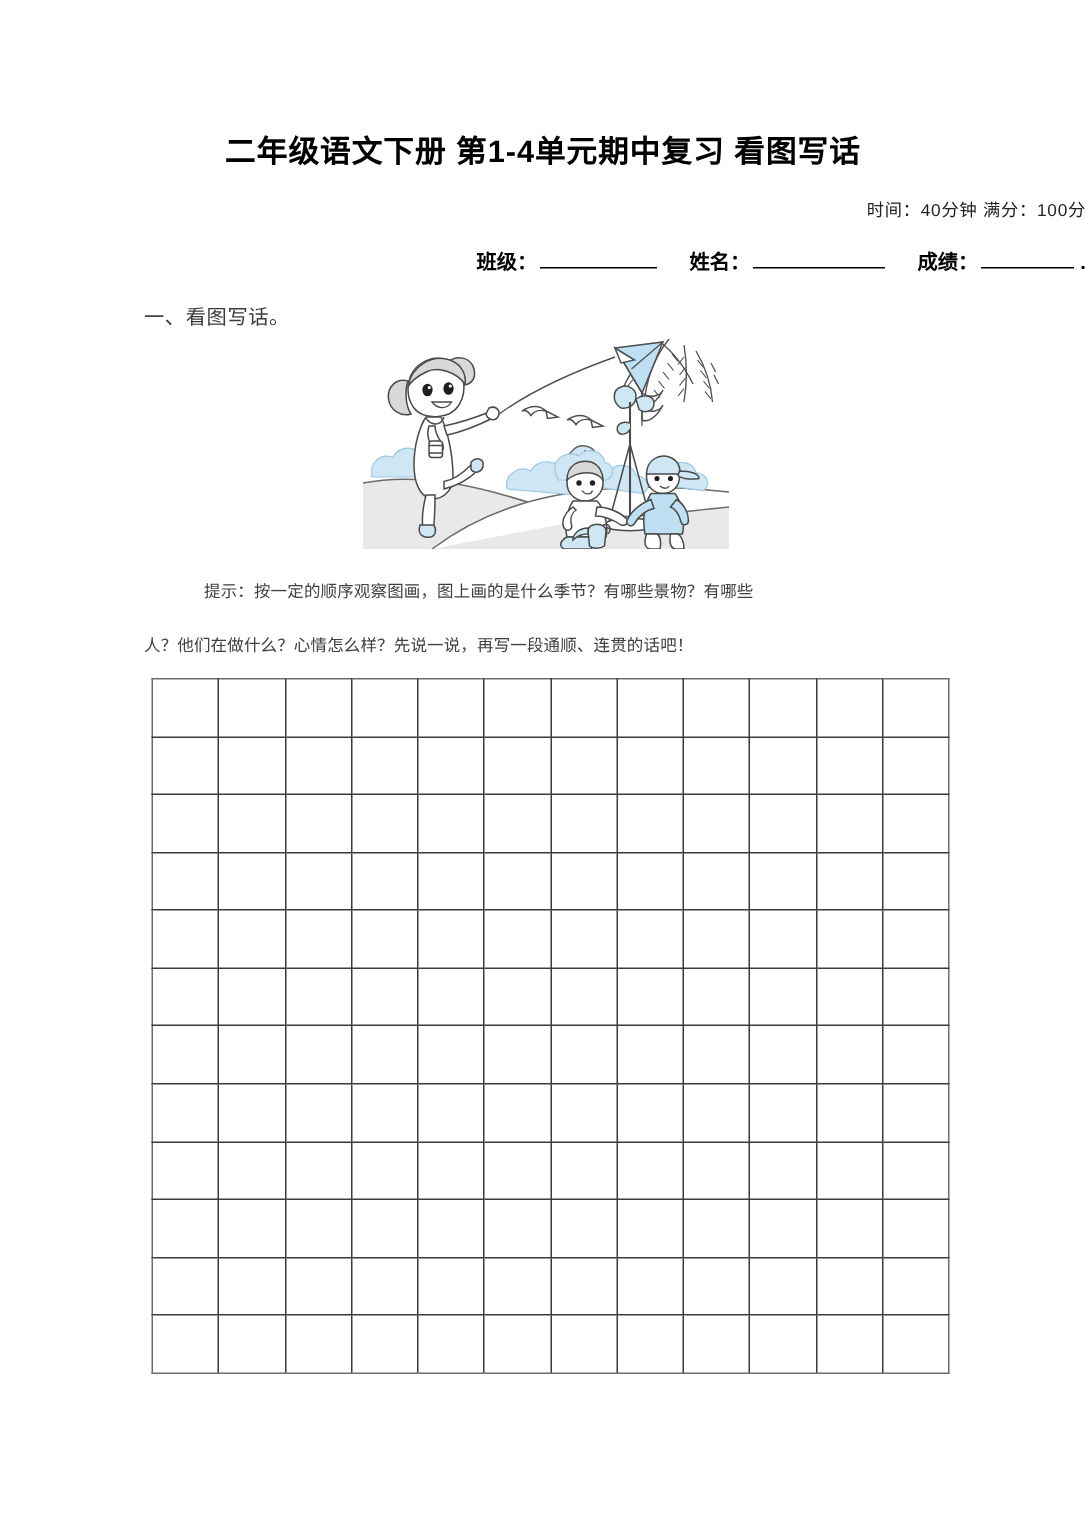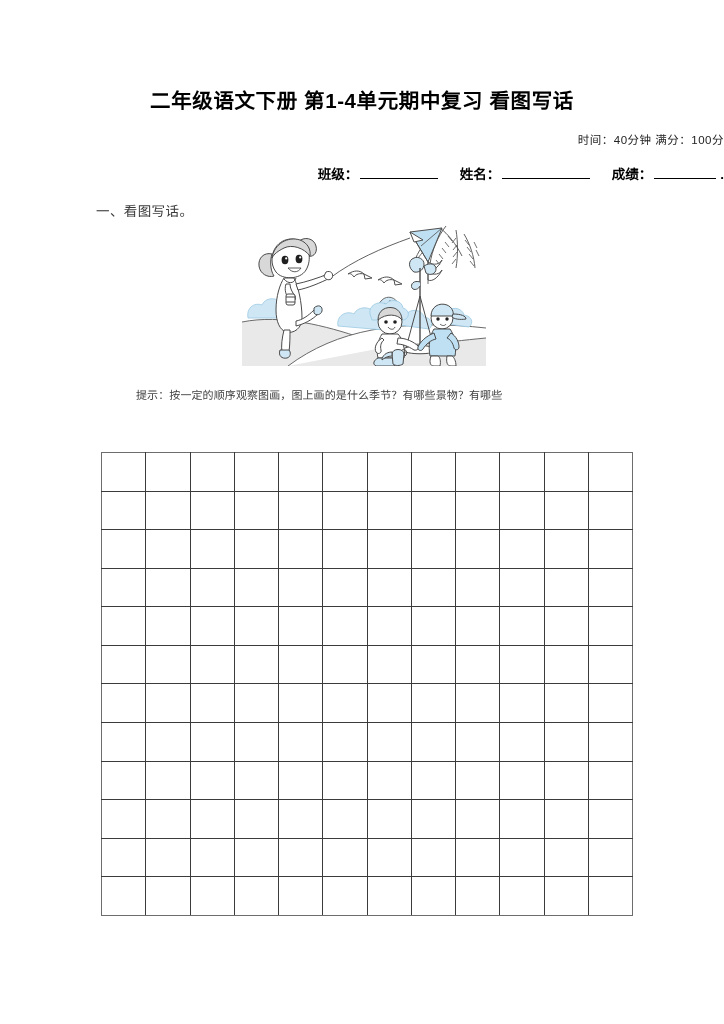--- a/index.html
+++ b/index.html
@@ -337,20 +337,21 @@
           <path d="M150 128 C150 122 162 122 162 128 L161 138 C158 140 153 140 151 138 Z"></path>
           <path d="M150 126 C144 126 140 130 140 134 C142 132 146 130 150 130 Z"></path>
           <path d="M160 124 C165 122 166 128 163 130" fill="none"></path>
         </g>
       </g>
     </svg>
   </div>
 
   <div class="hint">
     <span class="ln1">提示：按一定的顺序观察图画，图上画的是什么季节？有哪些景物？有哪些</span>
+    <span class="ln2">人？他们在做什么？心情怎么样？先说一说，再写一段通顺、连贯的话吧！</span>
   </div>
 
   <div class="grid-wrap">
     <table class="writing-grid">
       <tbody>
           <tr>
             <td></td>
             <td></td>
             <td></td>
             <td></td>

